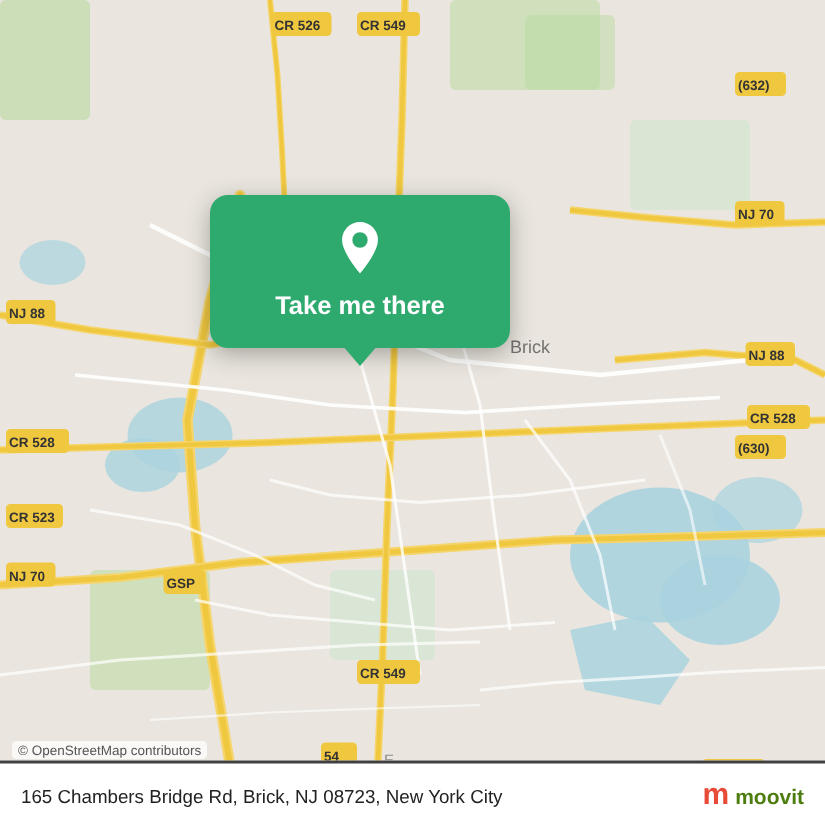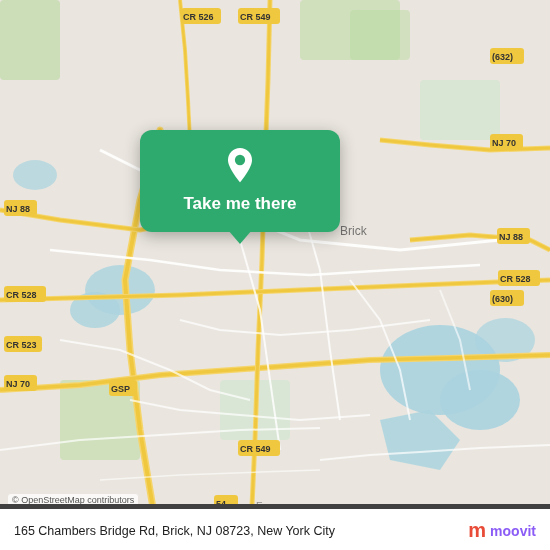--- a/index.html
+++ b/index.html
@@ -78,21 +78,21 @@
       position: absolute;
       bottom: 0;
       left: 0;
       width: 100%;
       background: white;
       padding: 10px 14px 8px 14px;
       display: flex;
       align-items: center;
       justify-content: space-between;
       z-index: 20;
-      border-top: 5px solid #404040;
+      border-top: 2px solid #404040;
     }
 
     #address-text {
       font-size: 12.5px;
       color: #222;
       flex: 1;
     }
 
     #moovit-logo {
       display: flex;
@@ -102,21 +102,21 @@
 
     #moovit-m {
       font-size: 20px;
       font-weight: 900;
       color: #e84b37;
     }
 
     #moovit-word {
       font-size: 14px;
       font-weight: 700;
-      color: #8b5cf6;
+      color: #4d7c0f;
     }
 
     
     #osm-credit {
       position: absolute;
       bottom: 44px;
       left: 8px;
       font-size: 9px;
       color: #555;
       background: rgba(255,255,255,0.75);

